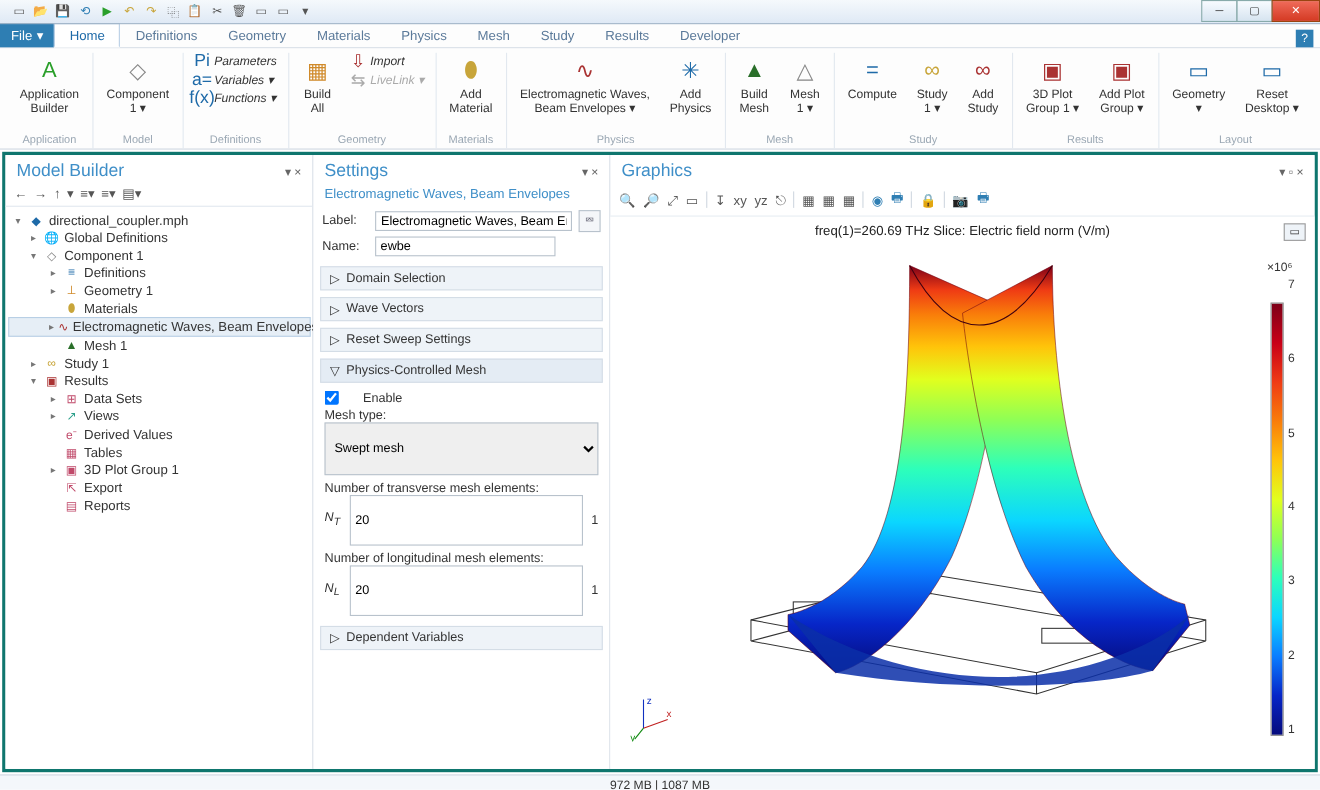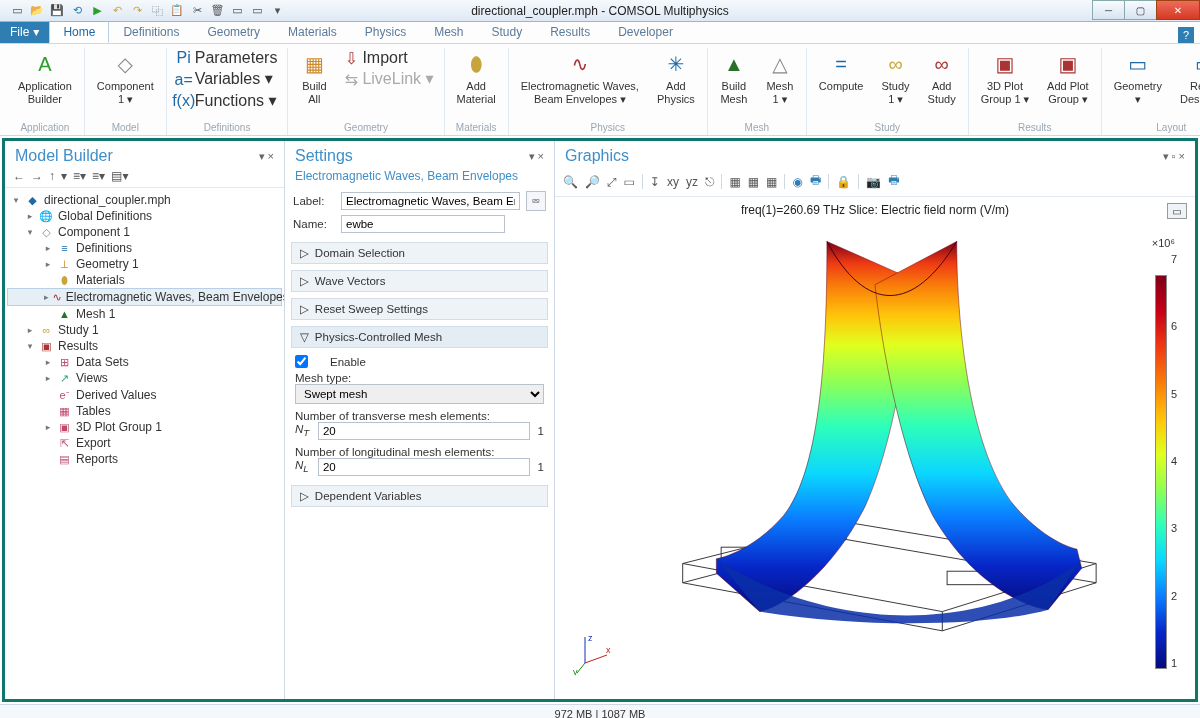--- a/index.html
+++ b/index.html
@@ -26,21 +26,21 @@
   .ribbon { height:92px; background:#fdfdfd; border-bottom:1px solid #cfd8e2; display:flex; padding:4px 6px 0 6px; }
   .rgroup { display:flex; flex-direction:column; align-items:center; border-right:1px solid #e2e8ef; padding:0 8px; }
   .rgroup:last-child{border-right:none;}
   .rgroup-body { display:flex; align-items:flex-start; gap:10px; flex:1; }
   .rgroup-label { font-size:10px; color:#9aa7b3; padding-bottom:2px; }
   .rbtn { display:flex; flex-direction:column; align-items:center; gap:2px; padding:2px 4px; cursor:pointer; }
   .rbtn .ricon { width:28px; height:28px; display:flex; align-items:center; justify-content:center; font-size:20px; }
   .rbtn .rlabel { font-size:11px; color:#333; text-align:center; line-height:1.15; white-space:pre; }
   .rbtn.small { flex-direction:row; gap:4px; align-items:center; padding:1px 2px; }
   .rbtn.small .ricon { width:14px; height:14px; font-size:16px; }
-  .rbtn.small .rlabel{ font-size:16px; }
+  .rbtn.small .rlabel{ font-size:11px;font-style:italic; }
   .vstack { display:flex; flex-direction:column; gap:1px; }
 
   
   .workspace { display:flex; height:calc(718px - 22px - 22px - 92px - 18px); border:3px solid #0f766e; margin:2px; }
   .panel { display:flex; flex-direction:column; border-right:1px solid #cfd8e2; background:#fff; }
   .panel:last-child{border-right:none;justify-content:center;}
   .panel-title { color:#3f8fc8; font-size:16px; padding:6px 10px 4px 10px; display:flex; align-items:center; justify-content:space-between; }
   .panel-title .ctrls { display:flex; gap:6px; color:#666; font-size:11px;}
   .panel-toolbar { padding:0 8px 4px 8px; display:flex; gap:6px; color:#555; font-size:12px; align-items:center; border-bottom:1px solid #e2e8ef; }
   .panel-body { flex:1; overflow:auto; }
@@ -58,21 +58,21 @@
   .settings { width:270px; }
   .settings-sub { color:#3f8fc8; font-size:12px; padding:0 10px 6px 10px; }
   .form { padding:2px 8px; font-size:11.5px; }
   .formrow { display:flex; align-items:center; gap:6px; margin-bottom:4px; }
   .formrow label{ width:42px; color:#333; }
   .formrow input[type=text]{ flex:1; border:1px solid #b8c2cc; padding:2px 4px; font-size:11.5px; background:#fff; }
   .iconbtn { width:20px; height:20px; border:1px solid #b8c2cc; background:#f4f6f9; display:flex;align-items:center;justify-content:center; font-size:11px; color:#556;}
   .section { border:1px solid #d4dde6; background:#eef3f8; margin:3px 6px; padding:3px 8px; font-size:11.5px; display:flex; align-items:center; gap:6px; cursor:pointer;}
   .section.open{ background:#e4ecf4; }
   .section-body { padding:4px 10px 6px 10px; font-size:11.5px; }
-  .section-body select, .section-body input[type=text] { width:100%; border:1px solid #b8c2cc; padding:2px 4px; font-size:11.5px; }
+  .section-body select, .section-body input[type=text] { width:100%; border:1px solid #b8c2cc; padding:16px 4px; font-size:11.5px; }
   .meshline{ display:flex; align-items:center; gap:6px; }
   .meshline .sym{ font-style:italic; width:20px;}
   .meshline .unit{ width:10px; text-align:right;}
   .chk { display:flex; align-items:center; gap:22px; }
 
   
   .graphics { flex:1; position:relative; }
   .g-toolbar { padding:2px 8px 4px 8px; display:flex; gap:7px; color:#555; font-size:12px; align-items:center; border-bottom:1px solid #e2e8ef; }
   .g-toolbar .sep { width:1px; height:15px; background:#d0d8e0;}
   .g-canvas { position:relative; flex:1; background:#fff; overflow:hidden;}
@@ -102,21 +102,20 @@
     <span class="qat-icon" style="color:#c8a53a">↶</span>
     <span class="qat-icon" style="color:#c8a53a">↷</span>
     <span class="qat-icon">⿻</span>
     <span class="qat-icon">📋</span>
     <span class="qat-icon">✂</span>
     <span class="qat-icon">🗑</span>
     <span class="qat-icon">▭</span>
     <span class="qat-icon">▭</span>
     <span class="qat-icon">▾</span>
   </div>
-  <div class="title-text">directional_coupler.mph - COMSOL Multiphysics</div>
   <div class="winbtns">
     <div class="winbtn">─</div>
     <div class="winbtn">▢</div>
     <div class="winbtn close">✕</div>
   </div>
 </div>
 
 <div class="filebar">
   <div class="filebtn">
     <span>File</span>

